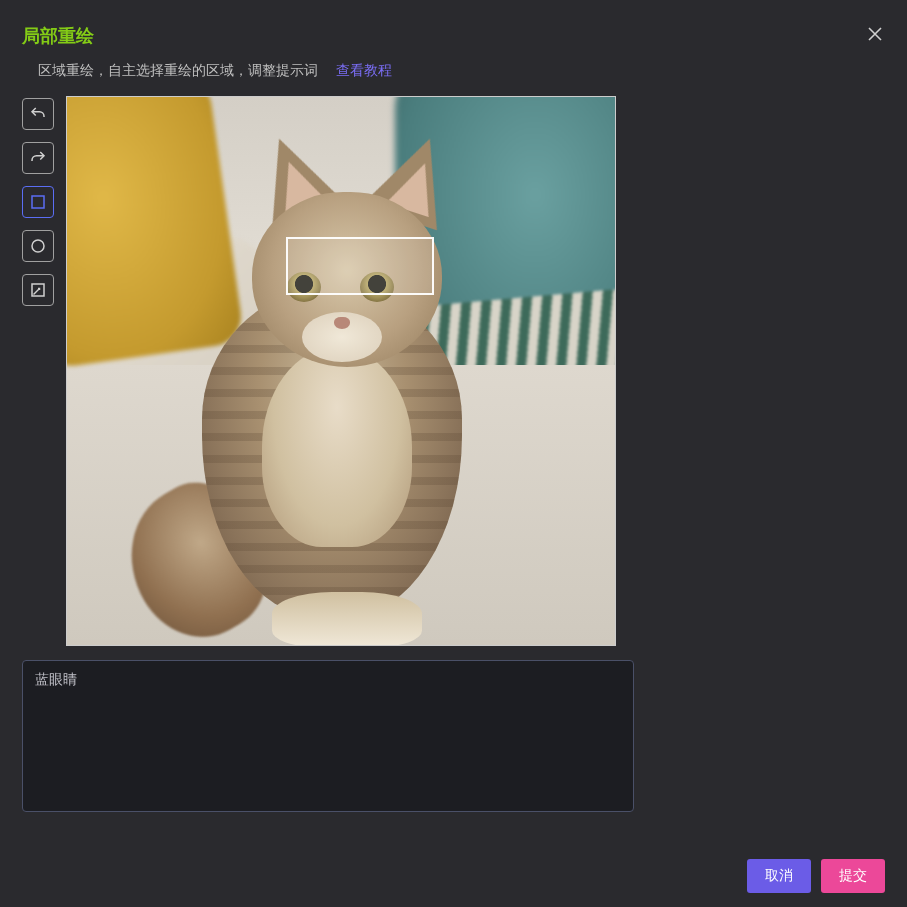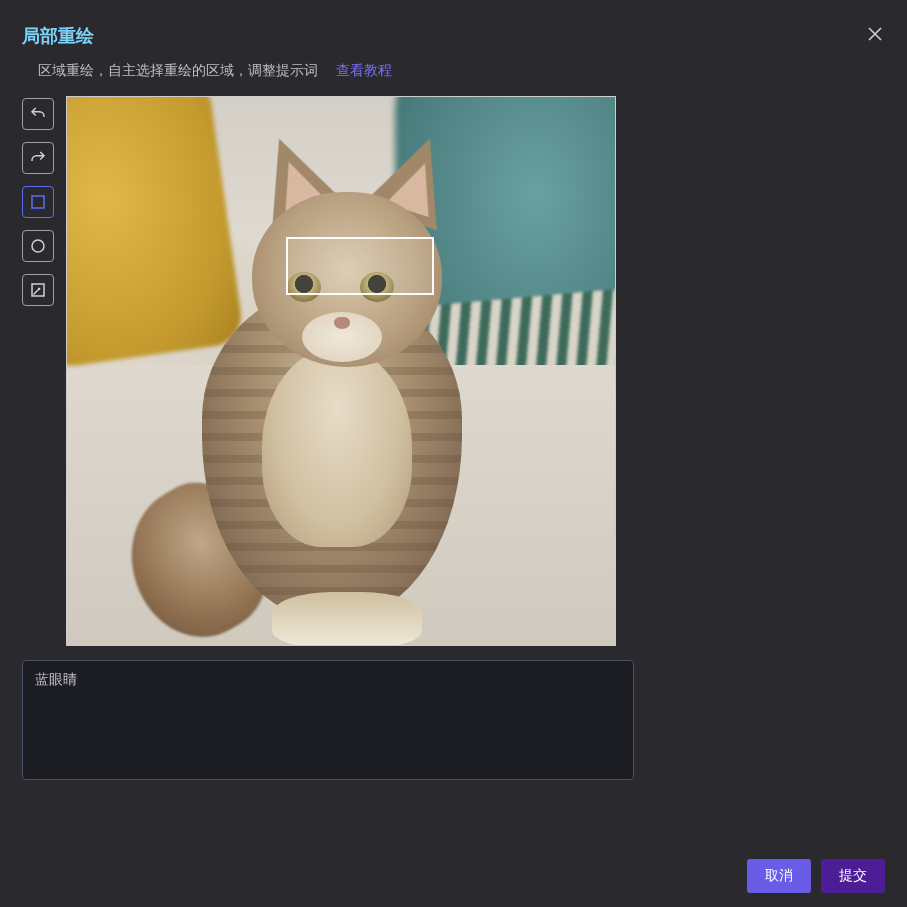--- a/index.html
+++ b/index.html
@@ -24,21 +24,21 @@
       flex-direction: column;
     }
     .header {
       display: flex;
       justify-content: space-between;
       align-items: flex-start;
     }
     .title {
       font-size: 18px;
       font-weight: 600;
-      color: #7dd3fc;
+      color: #84cc16;
     }
     .close-btn {
       cursor: pointer;
       color: #cfcfcf;
       font-size: 18px;
       width: 20px;
       height: 20px;
       display: flex;
       align-items: center;
       justify-content: center;
@@ -302,21 +302,21 @@
       left: 219px;
       width: 148px;
       height: 58px;
       border: 2px solid rgba(255,255,255,0.95);
       background: rgba(255,255,255,0.12);
       pointer-events: none;
     }
     .prompt-area {
       margin-top: 14px;
       width: 612px;
-      height: 120px;
+      height: 152px;
       background: #1c1d22;
       border: 1px solid #4a5068;
       border-radius: 4px;
       padding: 10px 12px;
       color: #c0c0c8;
       font-size: 14px;
       resize: none;
       outline: none;
       font-family: inherit;
     }
@@ -358,21 +358,21 @@
       display: flex;
       gap: 10px;
       padding-left: 20px;
     }
     .btn {
       padding: 8px 18px;
       font-size: 14px;
       border: none;
       border-radius: 3px;
       cursor: pointer;
-      background: #4c1d95;
+      background: #ec4899;
       color: #ffffff;
     }
     .btn.cancel {
       background: #6b5ce7;
     }
   </style>
 </head>
 <body>
 
 <div class="modal">

